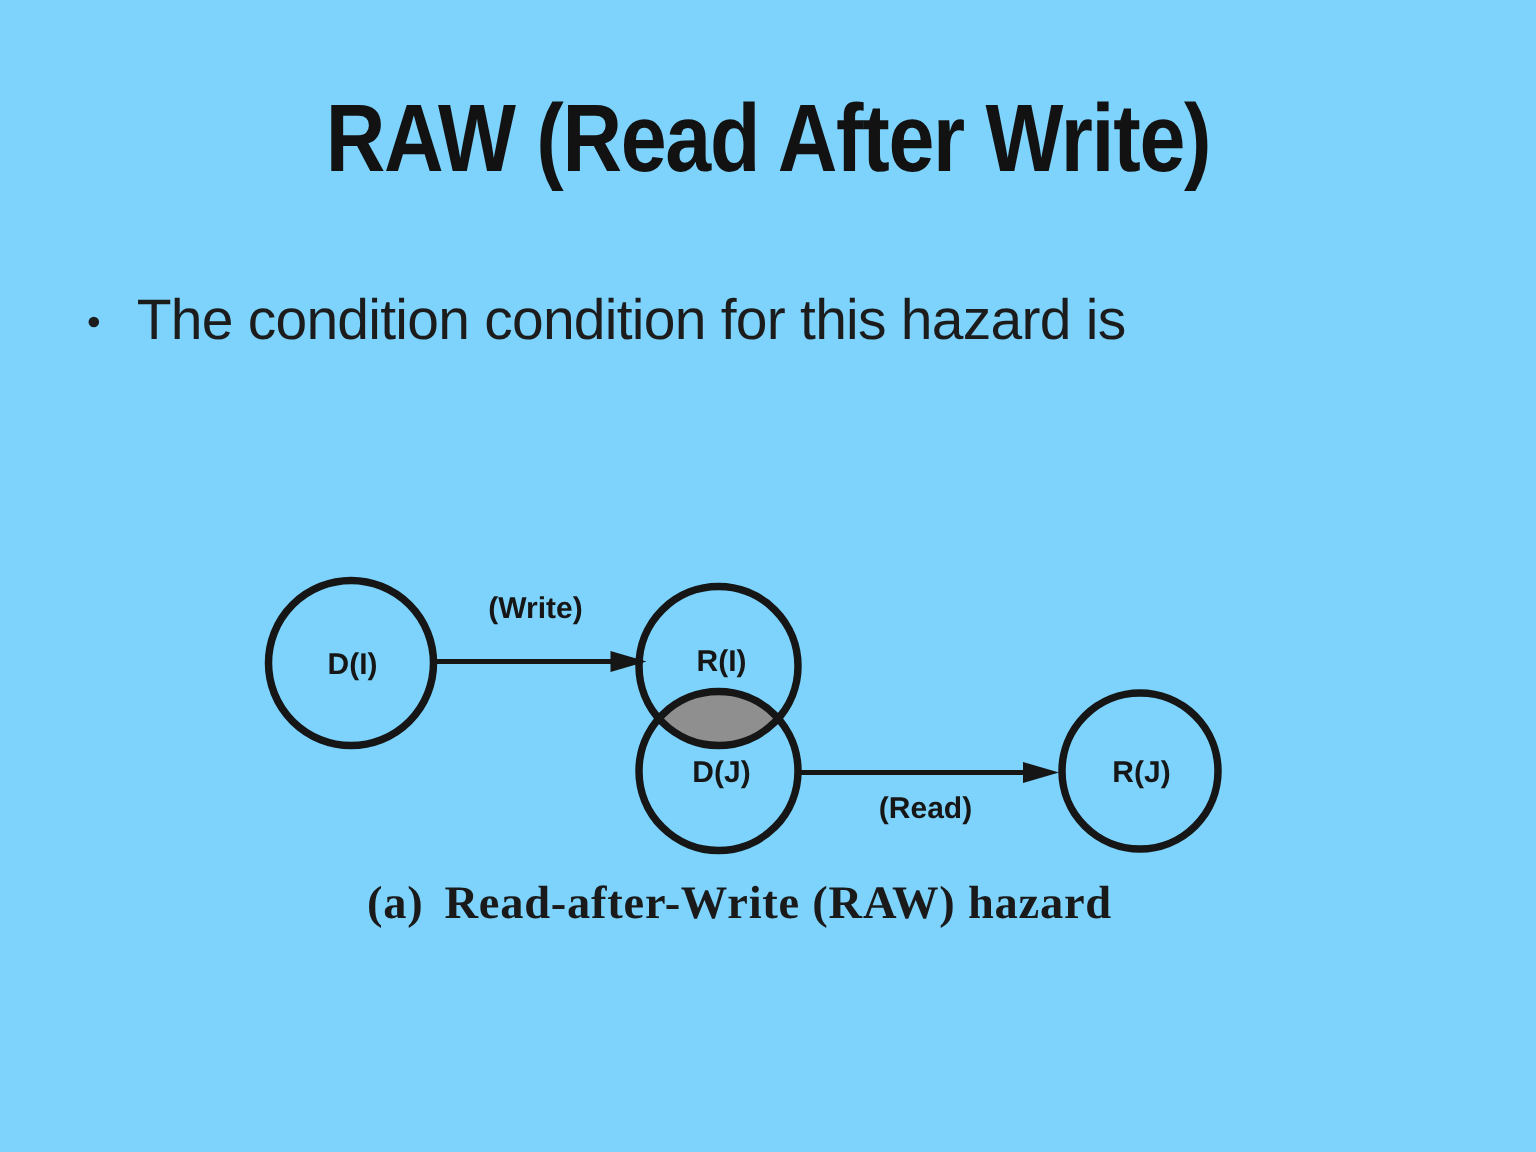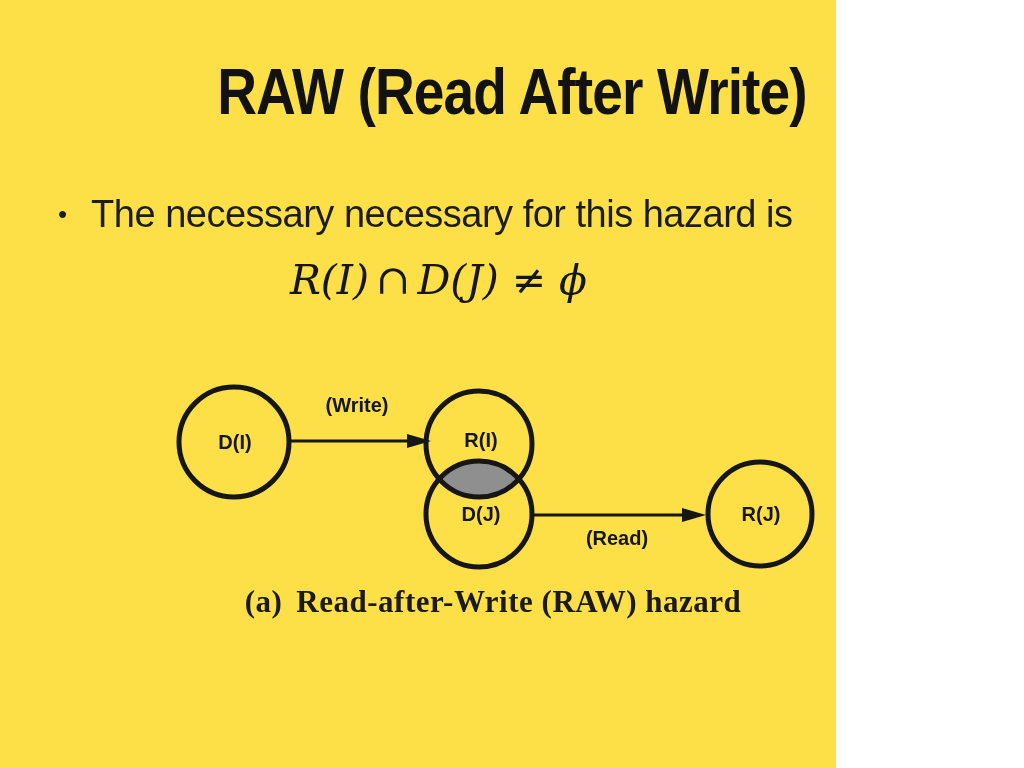--- a/index.html
+++ b/index.html
@@ -1,20 +1,20 @@
 <!DOCTYPE html>
 <html><head>
 <meta charset="utf-8">
 <style>
   html, body { margin: 0; padding: 0; }
   .slide {
     position: relative;
-    width: 836px;
+    width: 1024px;
     height: 768px;
-    background: #fde047;
+    background: #7dd3fc;
     overflow: hidden;
     font-family: "Liberation Sans", sans-serif;
     color: #111111;
   }
 
   
   .title {
     position: absolute;
     top: 58px;
     left: 0;
@@ -99,26 +99,23 @@
 </style>
 </head>
 <body>
 
 <div class="slide">
 
   <div class="title">RAW (Read After Write)</div>
 
   <div class="bullet-row">
     <span class="bullet-marker">•</span>
-    <span class="bullet-text">The necessary necessary for this hazard is</span>
+    <span class="bullet-text">The condition condition for this hazard is</span>
   </div>
 
-  <div class="formula">
-    <span class="f-var">R(I)</span><span class="f-op">∩</span><span class="f-var">D(J)</span><span class="f-rel">≠</span><span class="f-phi">ϕ</span>
-  </div>
 
   <svg class="diagram-svg scan" viewBox="150 365 680 230">
     <defs>
       <clipPath id="clip-ri">
         <circle cx="479" cy="444" r="53"></circle>
       </clipPath>
     </defs>
 
     <circle cx="479" cy="514" r="53" clip-path="url(#clip-ri)" stroke="none" fill="#8f8f8f"></circle>
 

